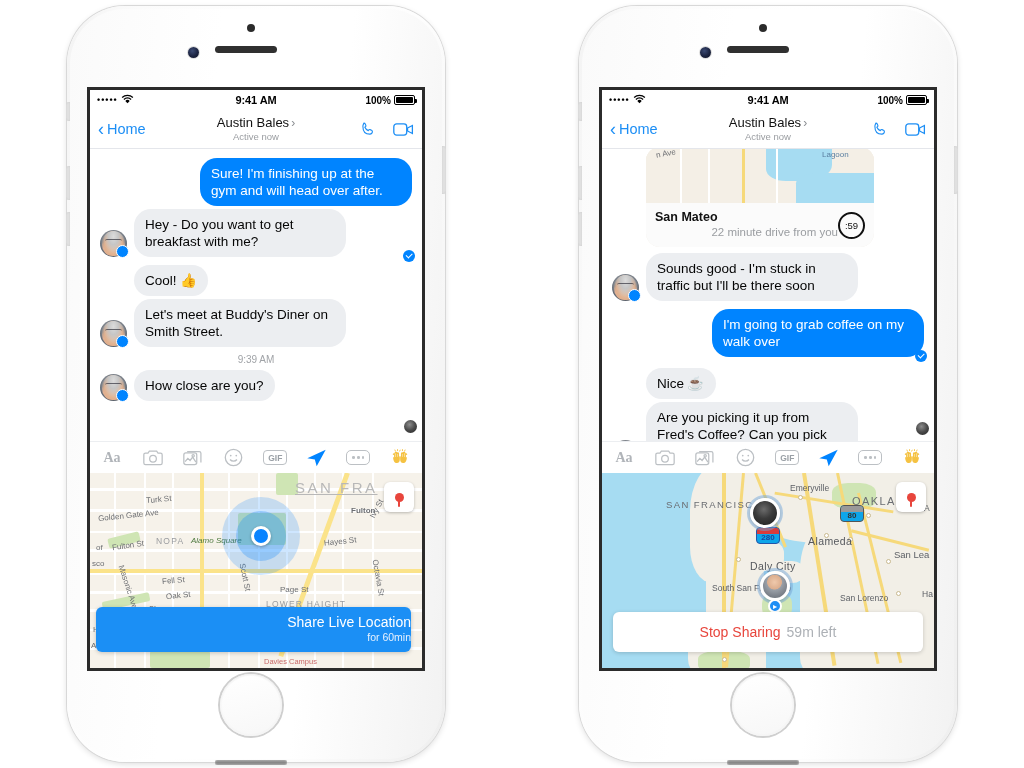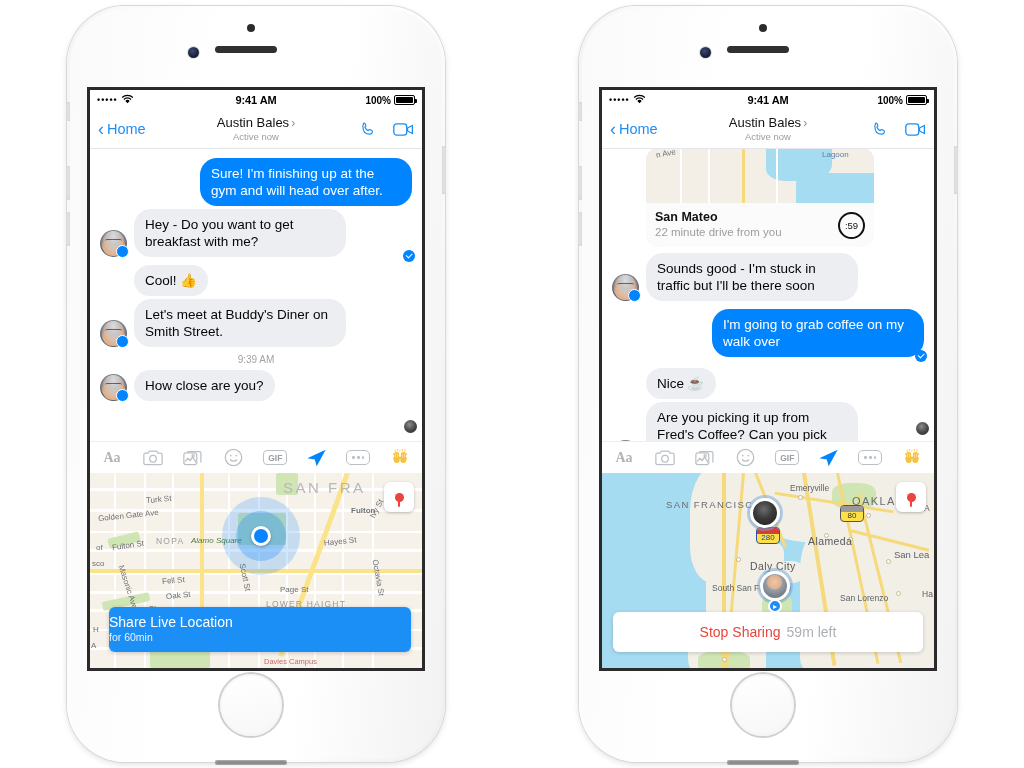--- a/index.html
+++ b/index.html
@@ -123,21 +123,21 @@
   
   .loc-card-row{ padding: 0 10px; display:flex; }
   .loc-card{
     width: 228px; border-radius: 14px; overflow:hidden; position:relative;
     background:#f1ece4;
   }
   .loc-map{ height: 56px; position:relative; background:#f3eee5; overflow:hidden;}
   .loc-bar{ background:#fbfbfb; padding: 7px 9px; display:flex; align-items:center; }
   .loc-texts{ flex:1; min-width:0;}
   .loc-title{ font-size:12.5px; font-weight:bold; color:#111; line-height:15px;}
-  .loc-sub{ font-size:11.5px; color:#9a9da1; line-height:15px;}
+  .loc-sub{ font-size:11.5px; color:#9a9da1; line-height:15px;text-align:right;}
   .timer{ width:27px; height:27px; border-radius:50%; border:2px solid #111; display:flex;
           align-items:center; justify-content:center; font-size:9.5px; color:#111; flex:0 0 27px;}
 
   
   .composer{
     flex:0 0 32px; display:flex; align-items:center; justify-content:space-between;
     padding: 0 11px; background:#fff; border-top:1px solid #eceef1;
   }
   .ctool{ width:22px; height:22px; display:flex; align-items:center; justify-content:center; color:#bcc0c4;font-weight:bold;}
   .ctool.aa{ font-size:14px; color:#b0b4b9; font-family:"Liberation Serif", serif;}
@@ -170,40 +170,40 @@
   .map-bay{ position:absolute; inset:0; background:#a6dcf2; }
   .land{ position:absolute; background:#f2efe7; }
   .hwy{ position:absolute; background:#f6d97a; }
   .avmark{ position:absolute; width:30px; height:30px; border-radius:50%; border:3px solid #fff;
            box-shadow:0 1px 3px rgba(0,0,0,.32); z-index:6; overflow:hidden;}
   .avmark.dark{ background: radial-gradient(circle at 45% 35%, #6c6c6c 0%, #3a3a3a 45%, #1d1d1d 100%);}
   .avmark.person{ background: radial-gradient(circle at 48% 34%, #efc9ac 0%, #dcae8e 35%, #9aa0a8 38%, #5d646d 100%);}
   .avmark.ring2{ box-shadow:0 0 0 3px rgba(120,170,220,.5), 0 1px 3px rgba(0,0,0,.3);}
   .navdot{ position:absolute; width:14px; height:14px; border-radius:50%; background:#1c8ef5;
            border:2px solid #fff; z-index:6; display:flex; align-items:center; justify-content:center; color:#fff; font-size:8px;}
-  .shield{ position:absolute; width:24px; height:17px; border-radius:4px; background:#fde047;
+  .shield{ position:absolute; width:24px; height:17px; border-radius:4px; background:#0ea5e9;
            border:1.6px solid #2255aa; display:flex; align-items:flex-end; justify-content:center;
-           font-size:8px; font-weight:normal; color:#14479e; z-index:6; overflow:hidden;}
+           font-size:8px; font-weight:bold; color:#14479e; z-index:6; overflow:hidden;}
   .shield i{ position:absolute; top:0; left:0; right:0; height:6px; background:#d93c3c;}
   .shield span{ position:relative; z-index:2; line-height:11px;}
   .exitdot{ position:absolute; width:5px; height:5px; border-radius:50%; background:#fff; border:1px solid #c8b98e;}
   .citylabel{ position:absolute; font-size:8.5px; color:#5d6066; white-space:nowrap; }
   .citylabel.cap{ font-size:9.5px; letter-spacing:1.4px; color:#6a6d72;}
   .citylabel.big{ font-size:10.5px; color:#55585d; letter-spacing:.4px;}
 
   
   .pinbtn{ position:absolute; right:8px; top:9px; width:30px; height:30px; border-radius:6px; background:#fff;
            box-shadow:0 1px 3px rgba(0,0,0,.25); display:flex; align-items:center; justify-content:center; z-index:9;}
   .pin{ width:9px; height:9px; border-radius:50%; background:#e8453c; position:relative;}
   .pin::after{ content:""; position:absolute; left:3.3px; top:7px; width:2.4px; height:7px; background:#e8453c; border-radius:0 0 2px 2px;}
 
   
   .sharebar{
-    position:absolute; left:19px; right:11px; bottom:16px; background:#1b8ff5; border-radius:6px;
-    text-align:left; padding: 7px 0 8px; z-index:10; box-shadow:0 1px 4px rgba(0,0,0,.2);
+    position:absolute; left:6px; right:11px; bottom:16px; background:#1b8ff5; border-radius:6px;
+    text-align:right; padding: 7px 0 8px; z-index:10; box-shadow:0 1px 4px rgba(0,0,0,.2);
   }
   .sharebar .t1{ color:#fff; font-size:14px; line-height:17px;}
   .sharebar .t2{ color:#e6f1fe; font-size:10.5px; line-height:13px;}
   .stopbar{
     position:absolute; left:11px; right:11px; bottom:16px; background:#fff; border-radius:6px;
     text-align:center; padding: 12px 0; z-index:10; box-shadow:0 1px 4px rgba(0,0,0,.18);
     display:flex; align-items:baseline; justify-content:center; gap:6px;
   }
   .stopbar .t1{ color:#e8453c; font-size:14px;}
   .stopbar .t2{ color:#adb1b6; font-size:14px;}
@@ -395,21 +395,21 @@
             <div class="park" style="left:148px;top:40px;width:48px;height:32px;"></div>
             <div class="park" style="left:186px;top:0px;width:22px;height:22px;"></div>
             <div class="park" style="left:18px;top:62px;width:32px;height:10px;transform:rotate(-14deg);"></div>
             <div class="park" style="left:12px;top:124px;width:48px;height:9px;transform:rotate(-12deg);"></div>
             <div class="park" style="left:60px;top:178px;width:60px;height:17px;"></div>
 
             <div class="bluehalo" style="left:132px;top:24px;"></div>
             <div class="bluehalo" style="left:146px;top:38px;width:50px;height:50px;background:rgba(10,132,255,.28);"></div>
             <div class="bluedot" style="left:161px;top:53px;"></div>
 
-            <div class="mlabel big" style="left:193px;top:6px;">SAN FRA</div>
+            <div class="mlabel big" style="left:205px;top:6px;text-decoration:underline;">SAN FRA</div>
             <div class="mlabel" style="left:56px;top:22px;transform:rotate(-5deg);">Turk St</div>
             <div class="mlabel" style="left:8px;top:38px;transform:rotate(-6deg);">Golden Gate Ave</div>
             <div class="mlabel" style="left:261px;top:33px;font-weight:bold;">Fulton</div>
             <div class="mlabel nbhd" style="left:66px;top:63px;">NOPA</div>
             <div class="mlabel park-l" style="left:101px;top:63px;">Alamo Square</div>
             <div class="mlabel" style="left:22px;top:68px;transform:rotate(-8deg);">Fulton St</div>
             <div class="mlabel" style="left:6px;top:70px;">of</div>
             <div class="mlabel" style="left:2px;top:86px;">sco</div>
             <div class="mlabel rot" style="left:31px;top:88px;transform:rotate(72deg);">Masonic Ave</div>
             <div class="mlabel rot" style="left:152px;top:86px;transform:rotate(78deg);">Scott St</div>

